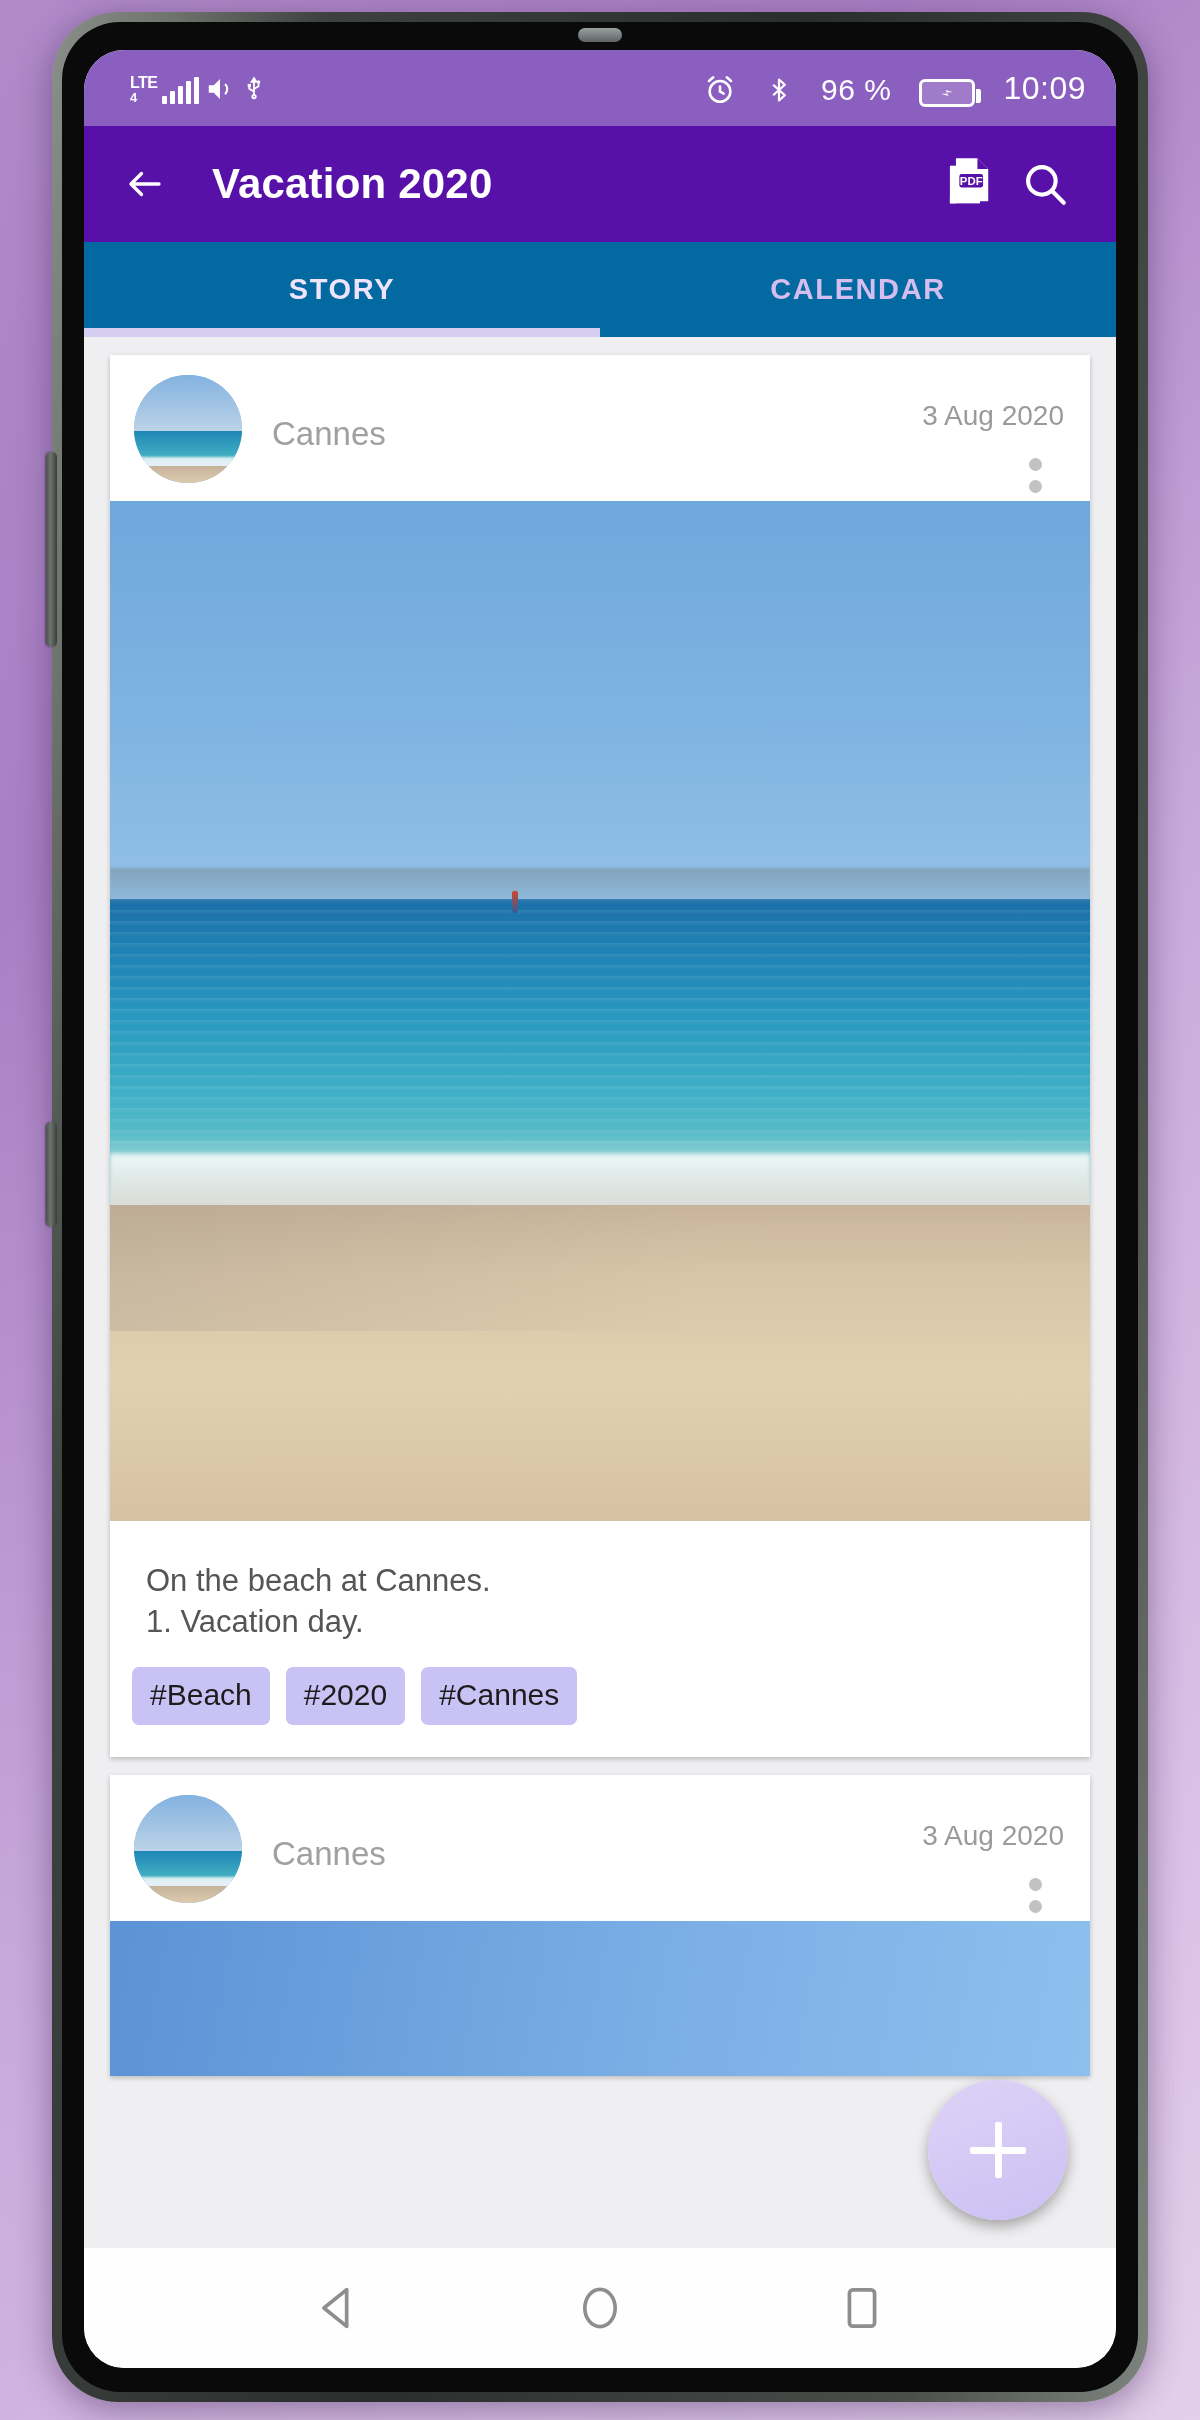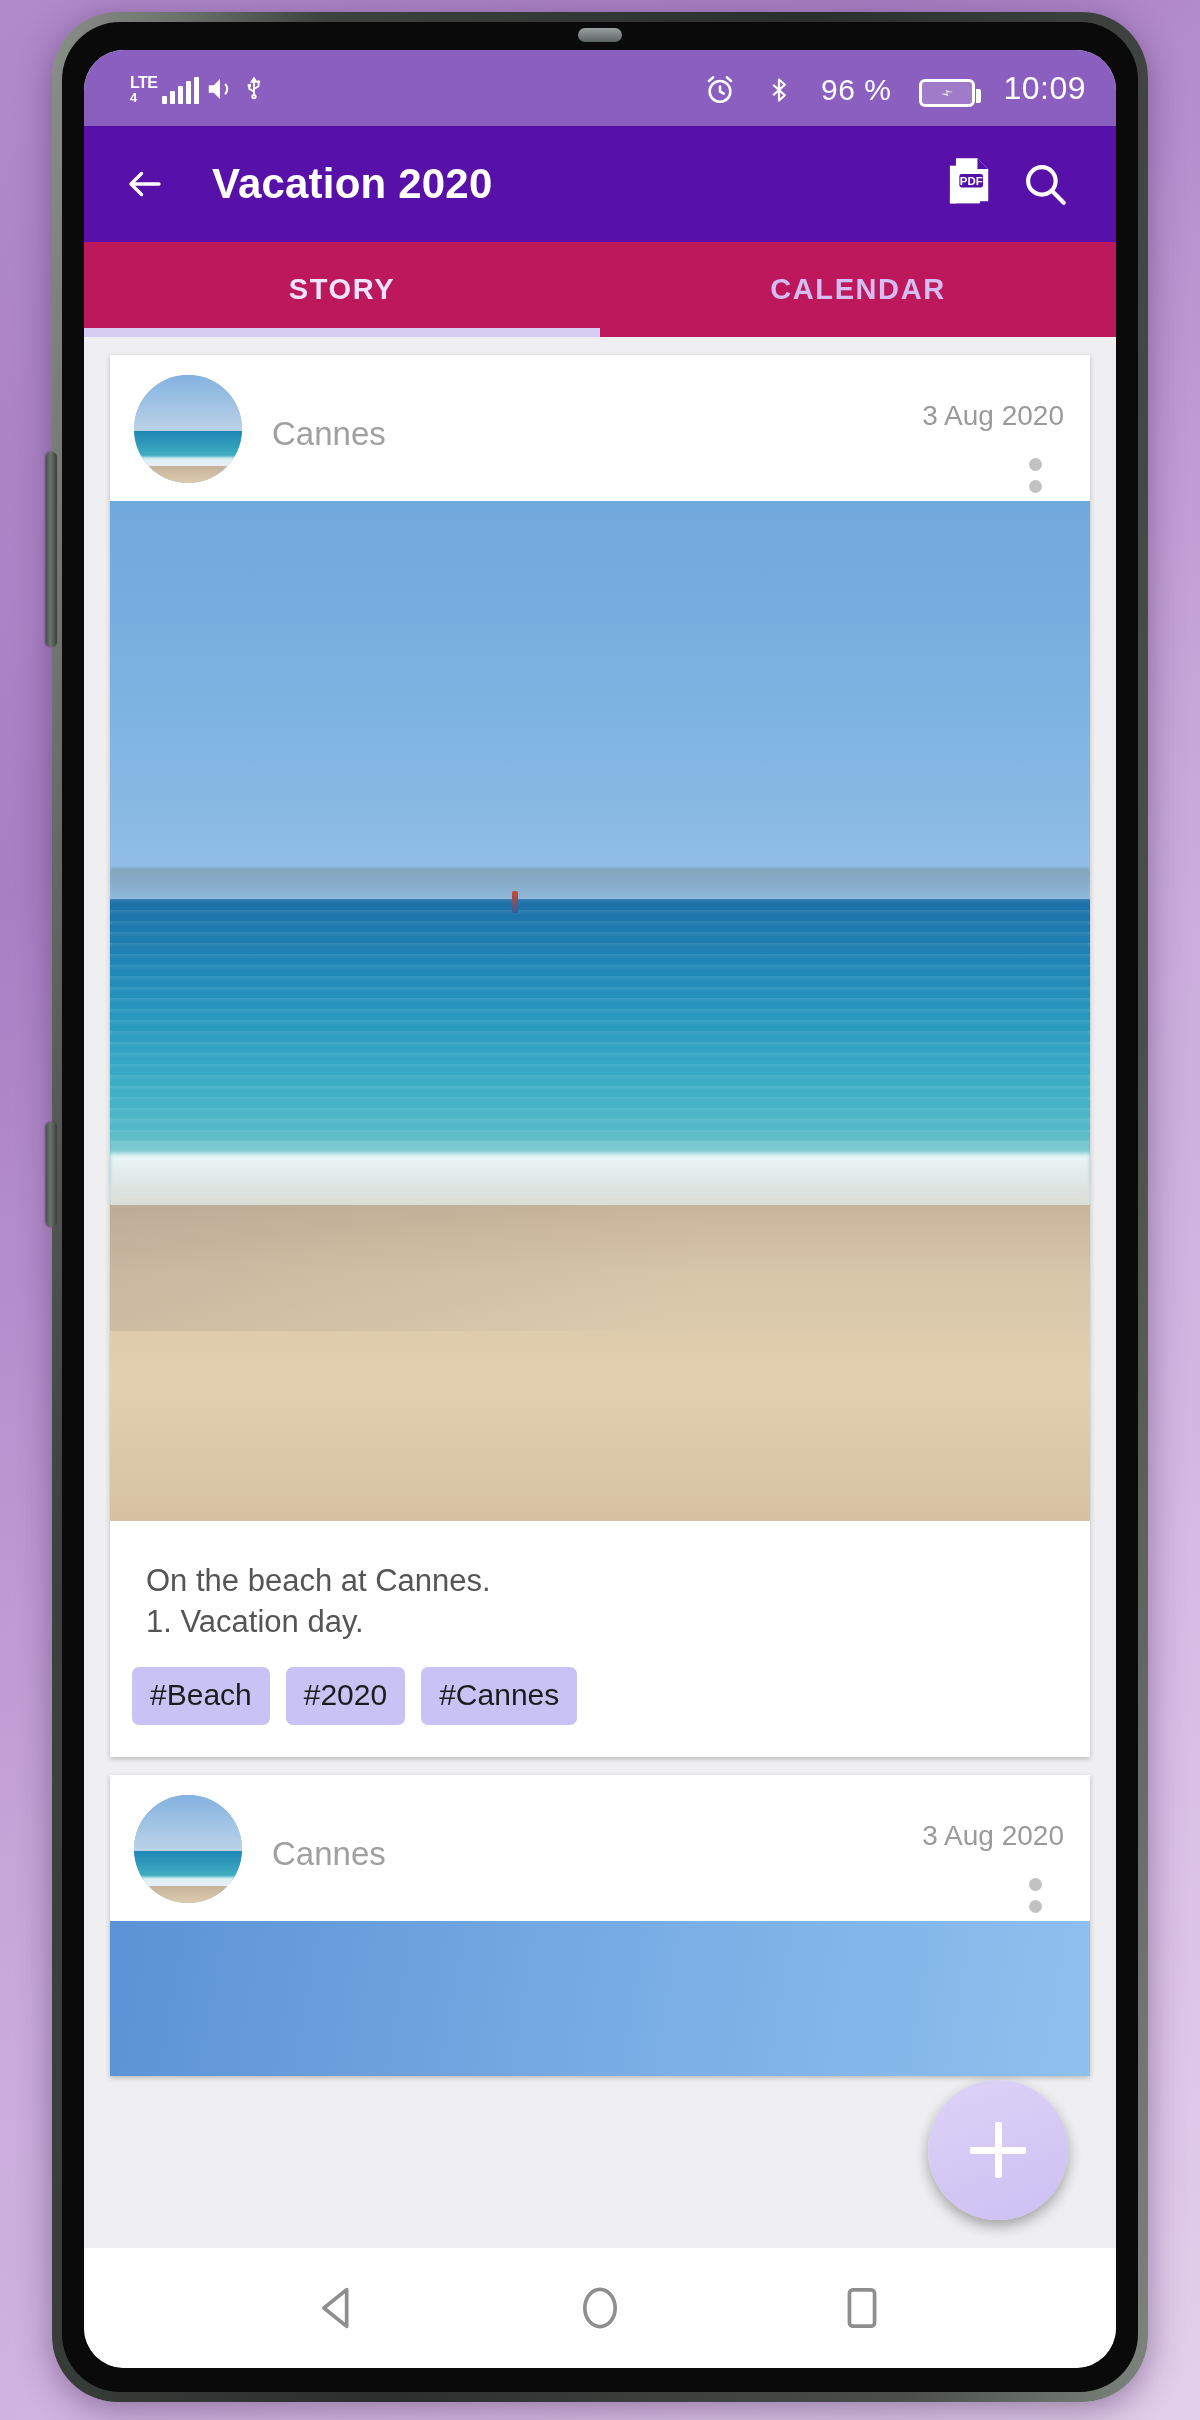--- a/index.html
+++ b/index.html
@@ -72,21 +72,21 @@
     background:#5710a8; height:116px;
     display:flex; align-items:center; padding:0 34px 0 24px;
   }
   .appbar-title{
     color:#fff; font-size:42px; font-weight:bold; margin-left:30px; flex:1;
     letter-spacing:.2px;
   }
   .icon-btn{ width:74px; height:74px; display:flex; align-items:center; justify-content:center; cursor:pointer; }
 
   
-  .tabs{ background:#be185d; height:95px; display:flex; position:relative; }
+  .tabs{ background:#0369a1; height:95px; display:flex; position:relative; }
   .tab{
     flex:1; display:flex; align-items:center; justify-content:center;
     color:#d5bdf0; font-size:29px; font-weight:bold; letter-spacing:1.6px;
     cursor:pointer;
   }
   .tab.active{ color:#efe4fb; }
   .tab-indicator{
     position:absolute; bottom:0; left:0; width:50%; height:9px; background:#d6cdf2;
   }
 

